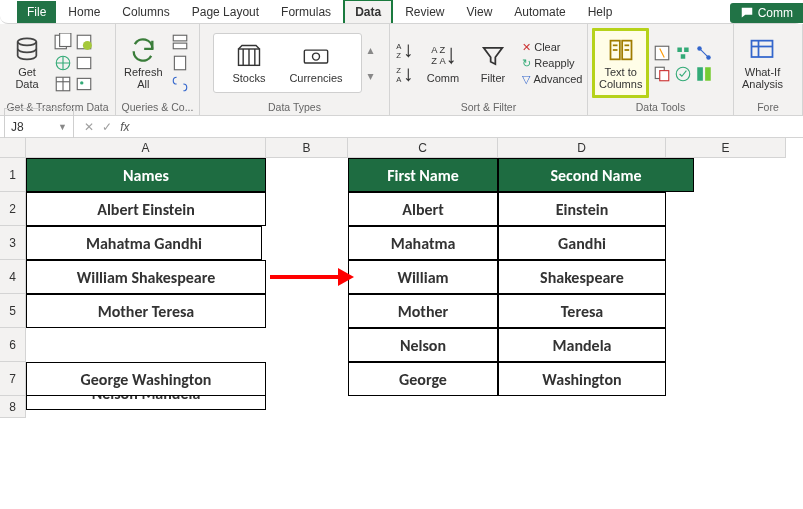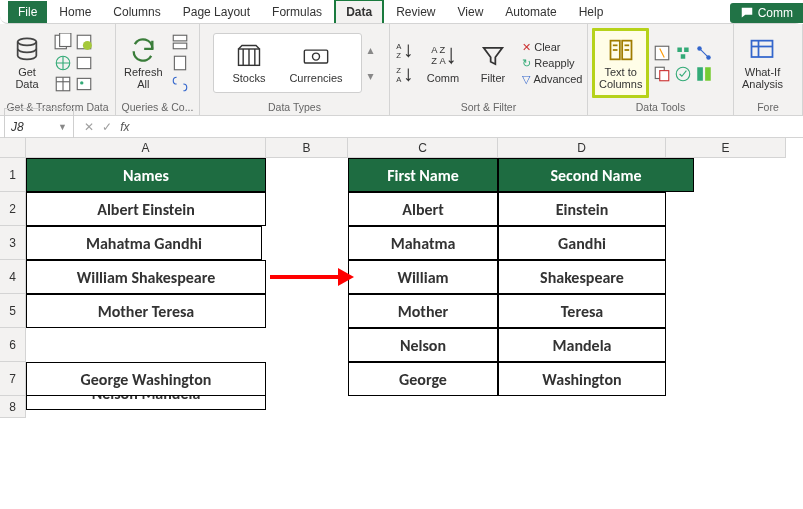--- a/index.html
+++ b/index.html
@@ -1,19 +1,19 @@
 <!DOCTYPE html>
 <html><head>
 <meta charset="utf-8">
 <style>
   * { box-sizing: border-box; margin: 0; padding: 0; font-family: "Segoe UI", Arial, sans-serif; }
   body { background: #fff; width: 803px; height: 509px; overflow: hidden; font-size: 12px; color: #333; }
 
   
-  .tabs { display: flex; align-items: flex-end; height: 24px; background: #fff; border-bottom: 1px solid #d4d4d4; padding-left: 8px; gap: 2px; border-radius: 8px; }
+  .tabs { display: flex; align-items: flex-end; height: 24px; background: #fff; border-bottom: 1px solid #d4d4d4; padding-left: 17px; gap: 2px; border-radius: 8px; }
   .tab { padding: 4px 10px; font-size: 12px; color: #333; cursor: pointer; }
   .tab.file { background: #217346; color: #fff; }
   .tab.active { border: 2px solid #1a7a3e; border-bottom: none; background: #f3f2f1; font-weight: 600; }
   .comments-pill { margin-left: auto; background: #217346; color: #fff; padding: 3px 10px; border-radius: 3px 0 0 3px; font-size: 12px; display: flex; align-items: center; gap: 4px; }
 
   
   .ribbon { display: flex; background: #f3f2f1; border-bottom: 1px solid #d4d4d4; height: 92px; }
   .group { border-right: 1px solid #d4d4d4; display: flex; flex-direction: column; padding: 2px 4px 0 4px; }
   .group-body { flex: 1; display: flex; align-items: center; gap: 4px; }
   .group-label { text-align: center; color: #666; font-size: 10.5px; padding: 1px 0 2px; white-space: nowrap; overflow: hidden; }
@@ -22,21 +22,21 @@
   .rbtn .lbl { font-size: 11px; text-align: center; line-height: 1.1; margin-top: 2px; }
   .ic { width: 28px; height: 28px; display: inline-flex; align-items: center; justify-content: center; }
   .small-grid { display: grid; grid-template-columns: repeat(2, 18px); grid-auto-rows: 18px; gap: 3px; }
   .small-grid .ic { width: 18px; height: 18px; }
   .small-link { font-size: 11px; color: #333; padding: 1px 2px; display: flex; align-items: center; gap: 3px; cursor: pointer; }
 
   .text-to-columns { border: 3px solid #b6d21a; background: #fffde7; border-radius: 1px; padding: 2px 4px; }
 
   
   .fbar { display: flex; align-items: center; border-bottom: 1px solid #d4d4d4; height: 22px; background: #fff; }
-  .namebox { width: 70px; border: 1px solid #cfcfcf; margin: 0 4px; padding: 11px 6px; font-size: 12px; display: flex; justify-content: space-between; align-items: center; font-style: italic; }
+  .namebox { width: 70px; border: 1px solid #cfcfcf; margin: 0 4px; padding: 11px 6px; font-size: 12px; display: flex; justify-content: space-between; align-items: center; }
   .fx-controls { display: flex; align-items: center; gap: 8px; padding: 0 6px; color: #a0a0a0; }
   .fx { font-style: italic; color: #555; }
   .formula-input { flex: 1; height: 100%; border: none; outline: none; padding-left: 4px; }
 
   
   .sheet { position: relative; }
   .corner { position: absolute; left: 0; top: 0; width: 26px; height: 20px; background: #f3f2f1; border-right: 1px solid #d4d4d4; border-bottom: 1px solid #d4d4d4; }
   .colheads { position: absolute; left: 26px; top: 0; display: flex; height: 20px; }
   .colhead { background: #f3f2f1; border-right: 1px solid #d4d4d4; border-bottom: 1px solid #d4d4d4; display: flex; align-items: center; justify-content: center; font-size: 12px; color: #333; }
   .rowheads { position: absolute; left: 0; top: 20px; width: 26px; }

